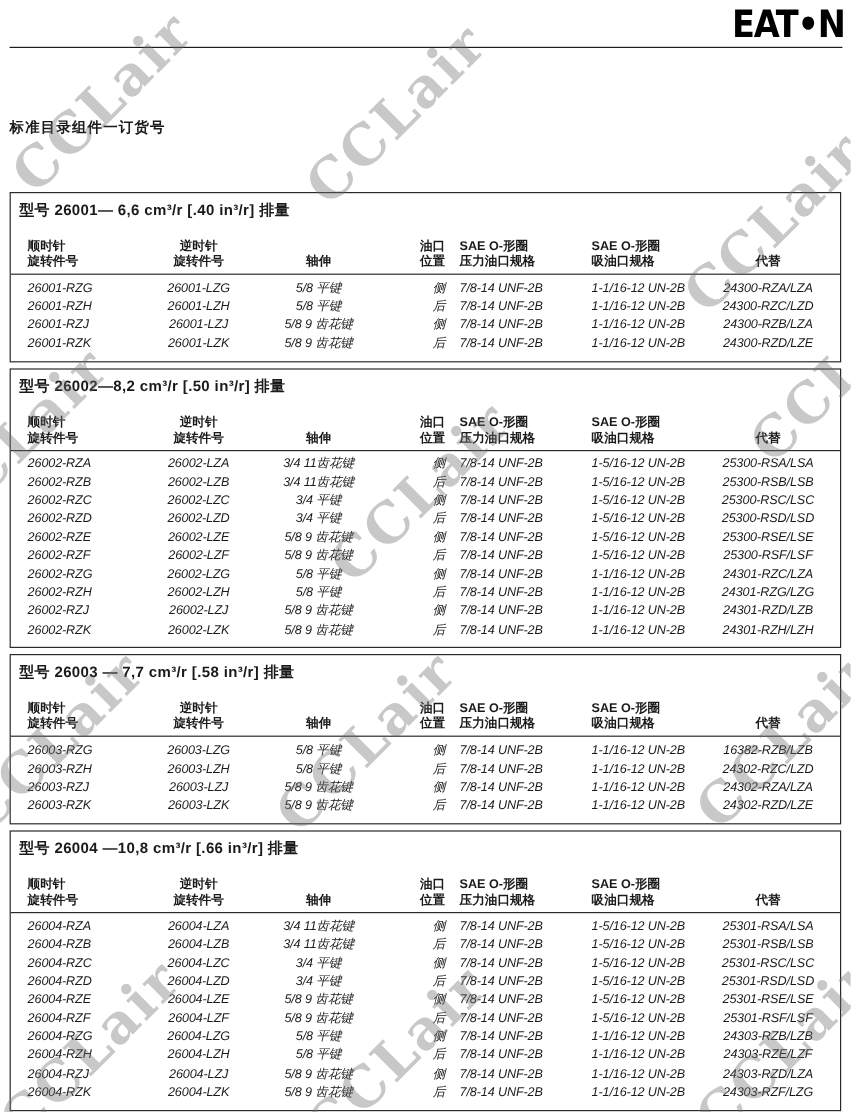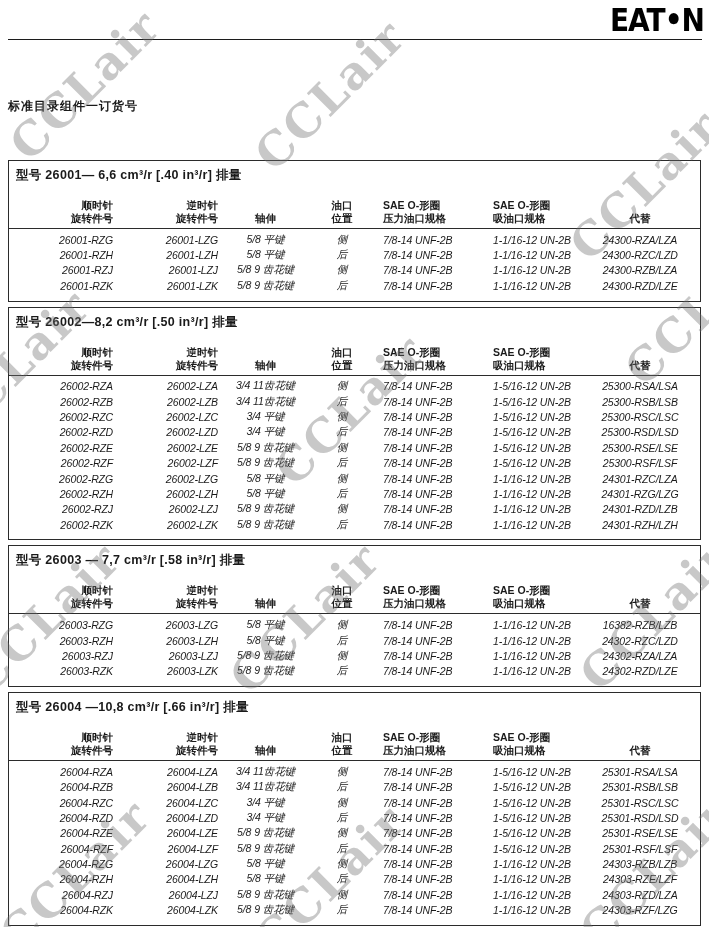--- a/index.html
+++ b/index.html
@@ -22,24 +22,24 @@
   .tables { position:absolute; top:160px; left:8px; width:693px; }
   .tbl { border:1.6px solid #2b2b2b; margin-bottom:5px; background:transparent; }
   .t-title { padding:6px 7px 1px 7px; font-size:12.5px; font-weight:bold; letter-spacing:0.3px; }
   .t-head { display:flex; padding:14px 0 3px 0; border-bottom:1.6px solid #2b2b2b; font-weight:bold; }
   .t-head .cell { display:flex; flex-direction:column; justify-content:flex-end; font-size:10.5px; line-height:13px; }
   .t-rows { padding:3px 0 7px 0;font-style:italic; }
   .t-row { display:flex; align-items:center; height:15.4px; }
   .t-row .cell { font-size:10.5px; white-space:nowrap; letter-spacing:-0.1px; }
   .t-head, .t-row { padding-left:14px; padding-right:4px; }
   .t-head { padding-top:14px; padding-bottom:3px; }
-  .c0 { width:90px;  text-align:right; }
-  .c1 { width:105px; text-align:right; }
+  .c0 { width:90px;  text-align:left; }
+  .c1 { width:105px; text-align:center; }
   .c2 { width:95px;  text-align:center; }
-  .c3 { width:58px;  text-align:center; }
+  .c3 { width:58px;  text-align:right; }
   .c4 { width:110px; text-align:left; padding-left:12px; }
   .c5 { width:103px; text-align:left; padding-left:12px; }
   .c6 { flex:1;      text-align:center; }
 
   
   .wm-layer { position:absolute; inset:0; pointer-events:none; z-index:5; }
   .wm {
     position:absolute; font-family:"DejaVu Serif", serif; font-weight:bold;
     font-size:46px; letter-spacing:2px; color:rgba(110,110,110,0.38);
     transform:translate(-50%,-50%) rotate(-45deg); white-space:nowrap;

